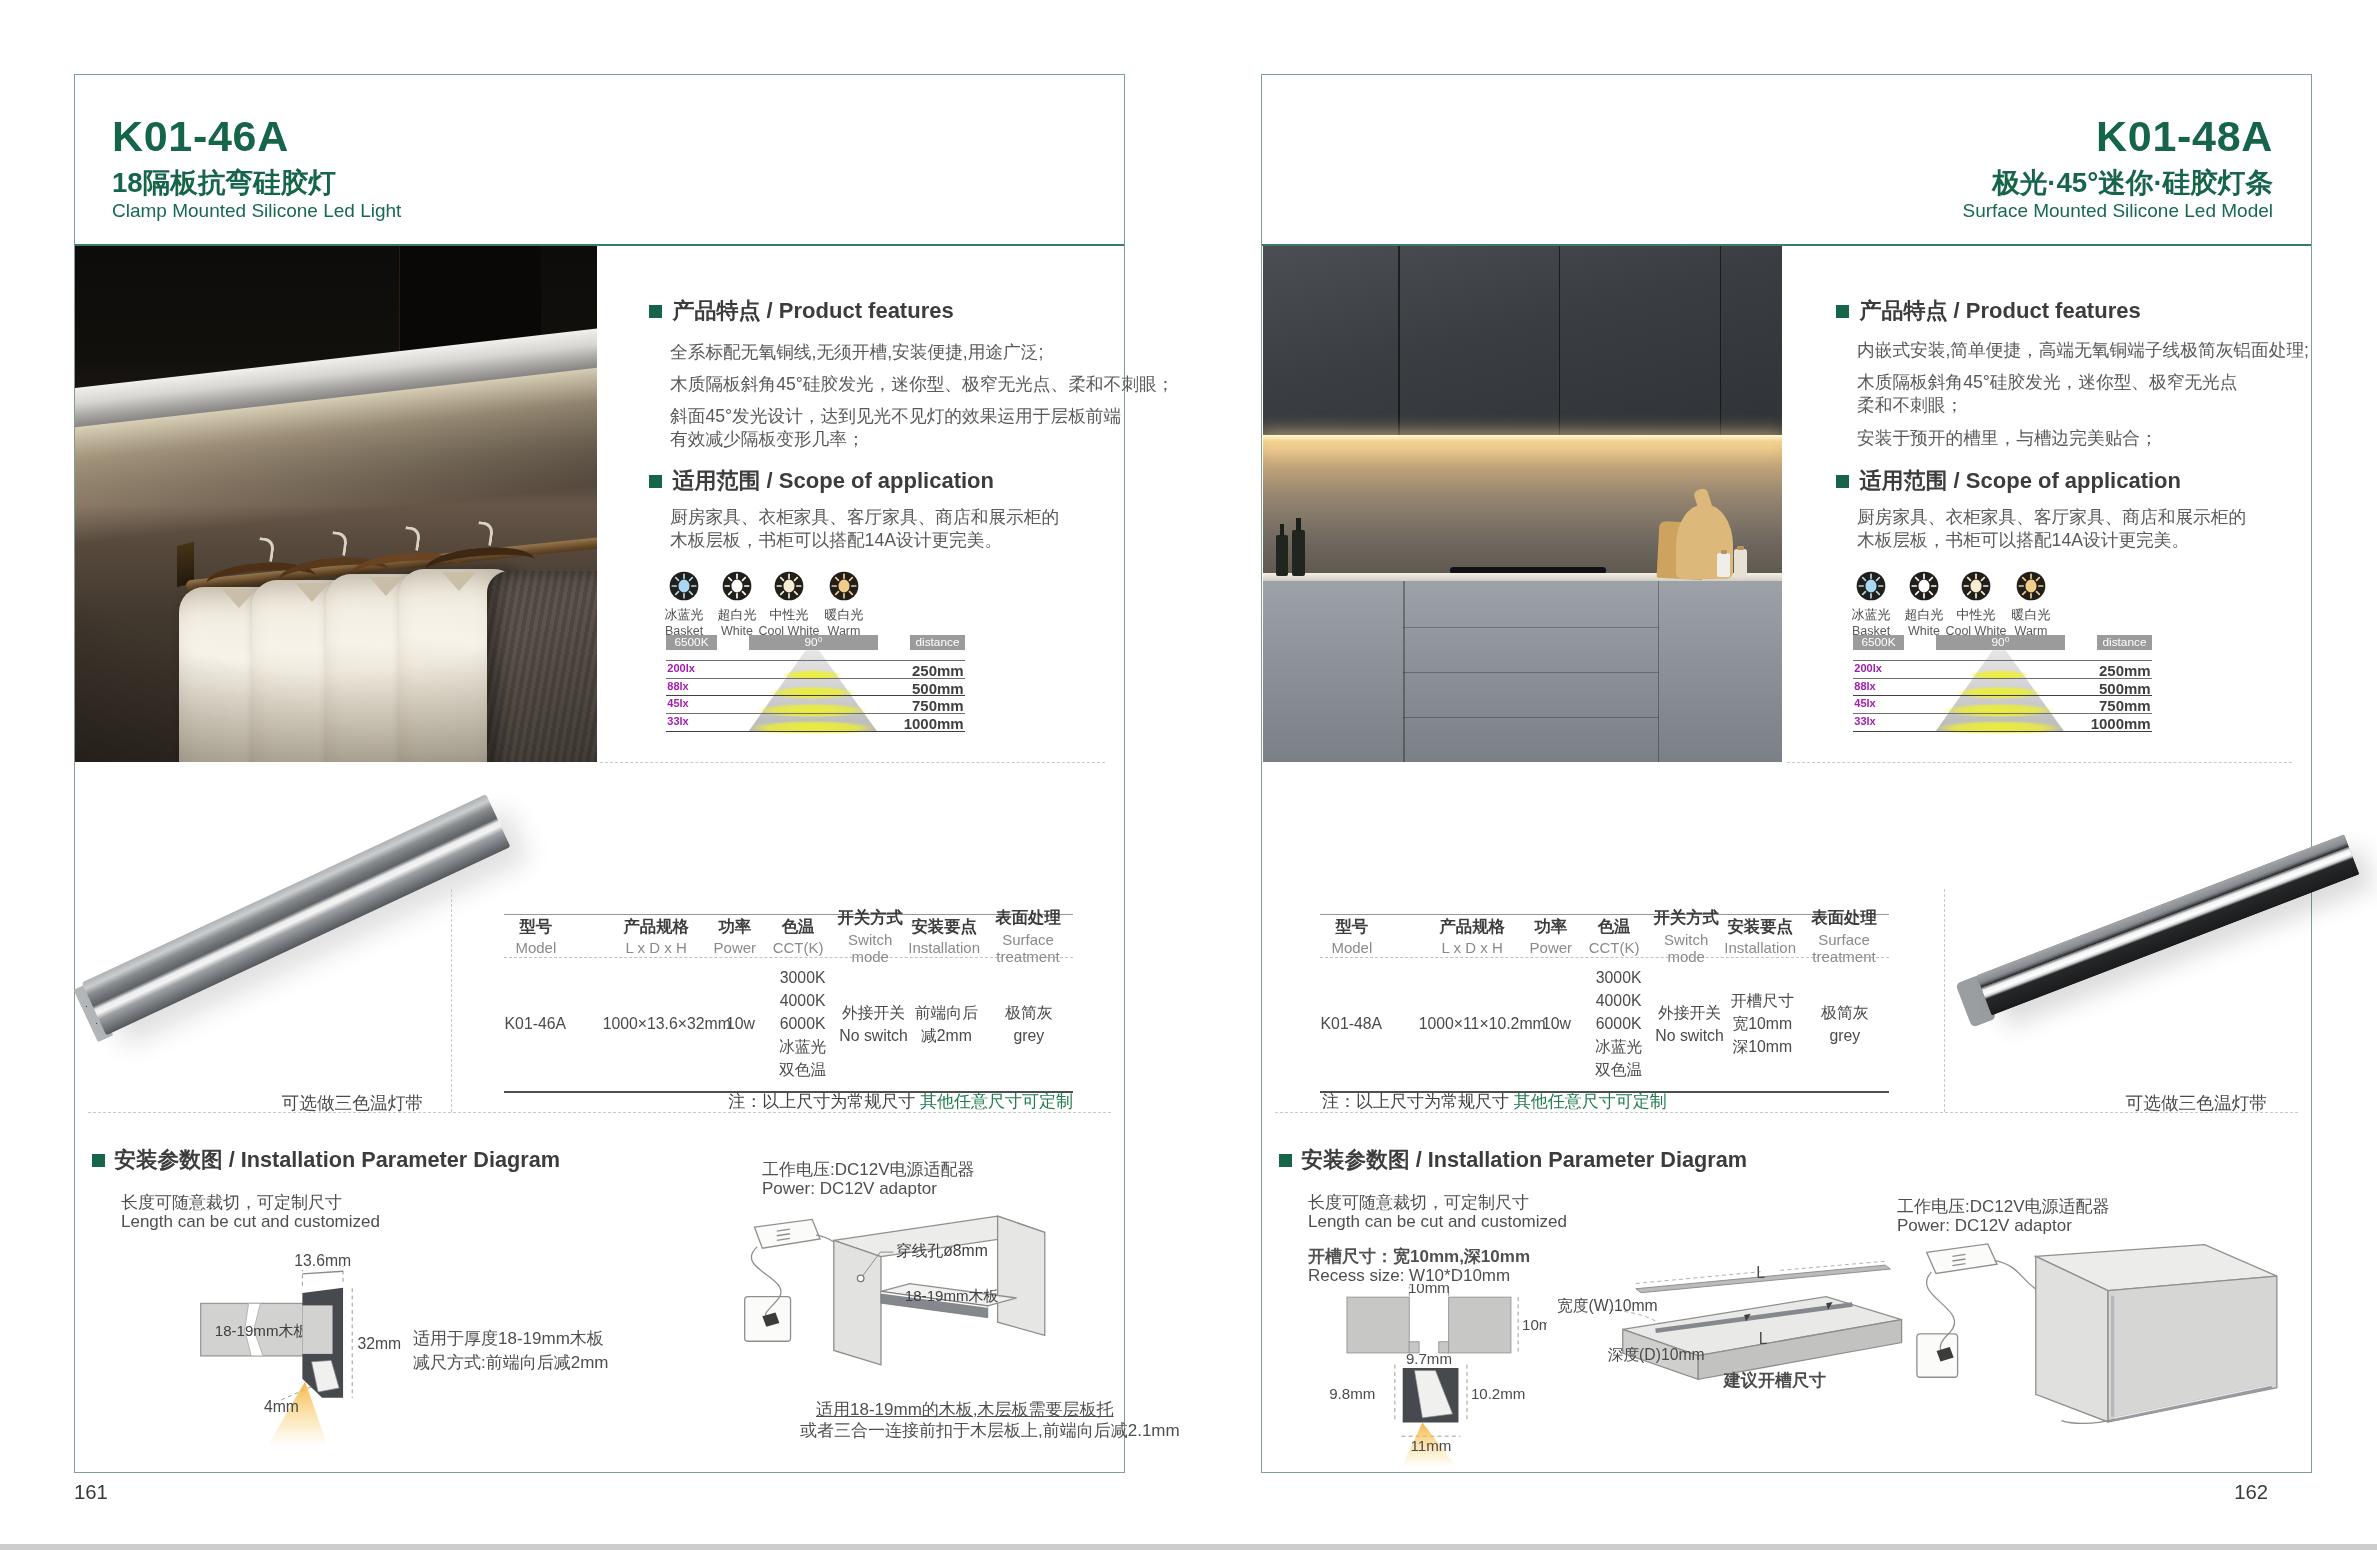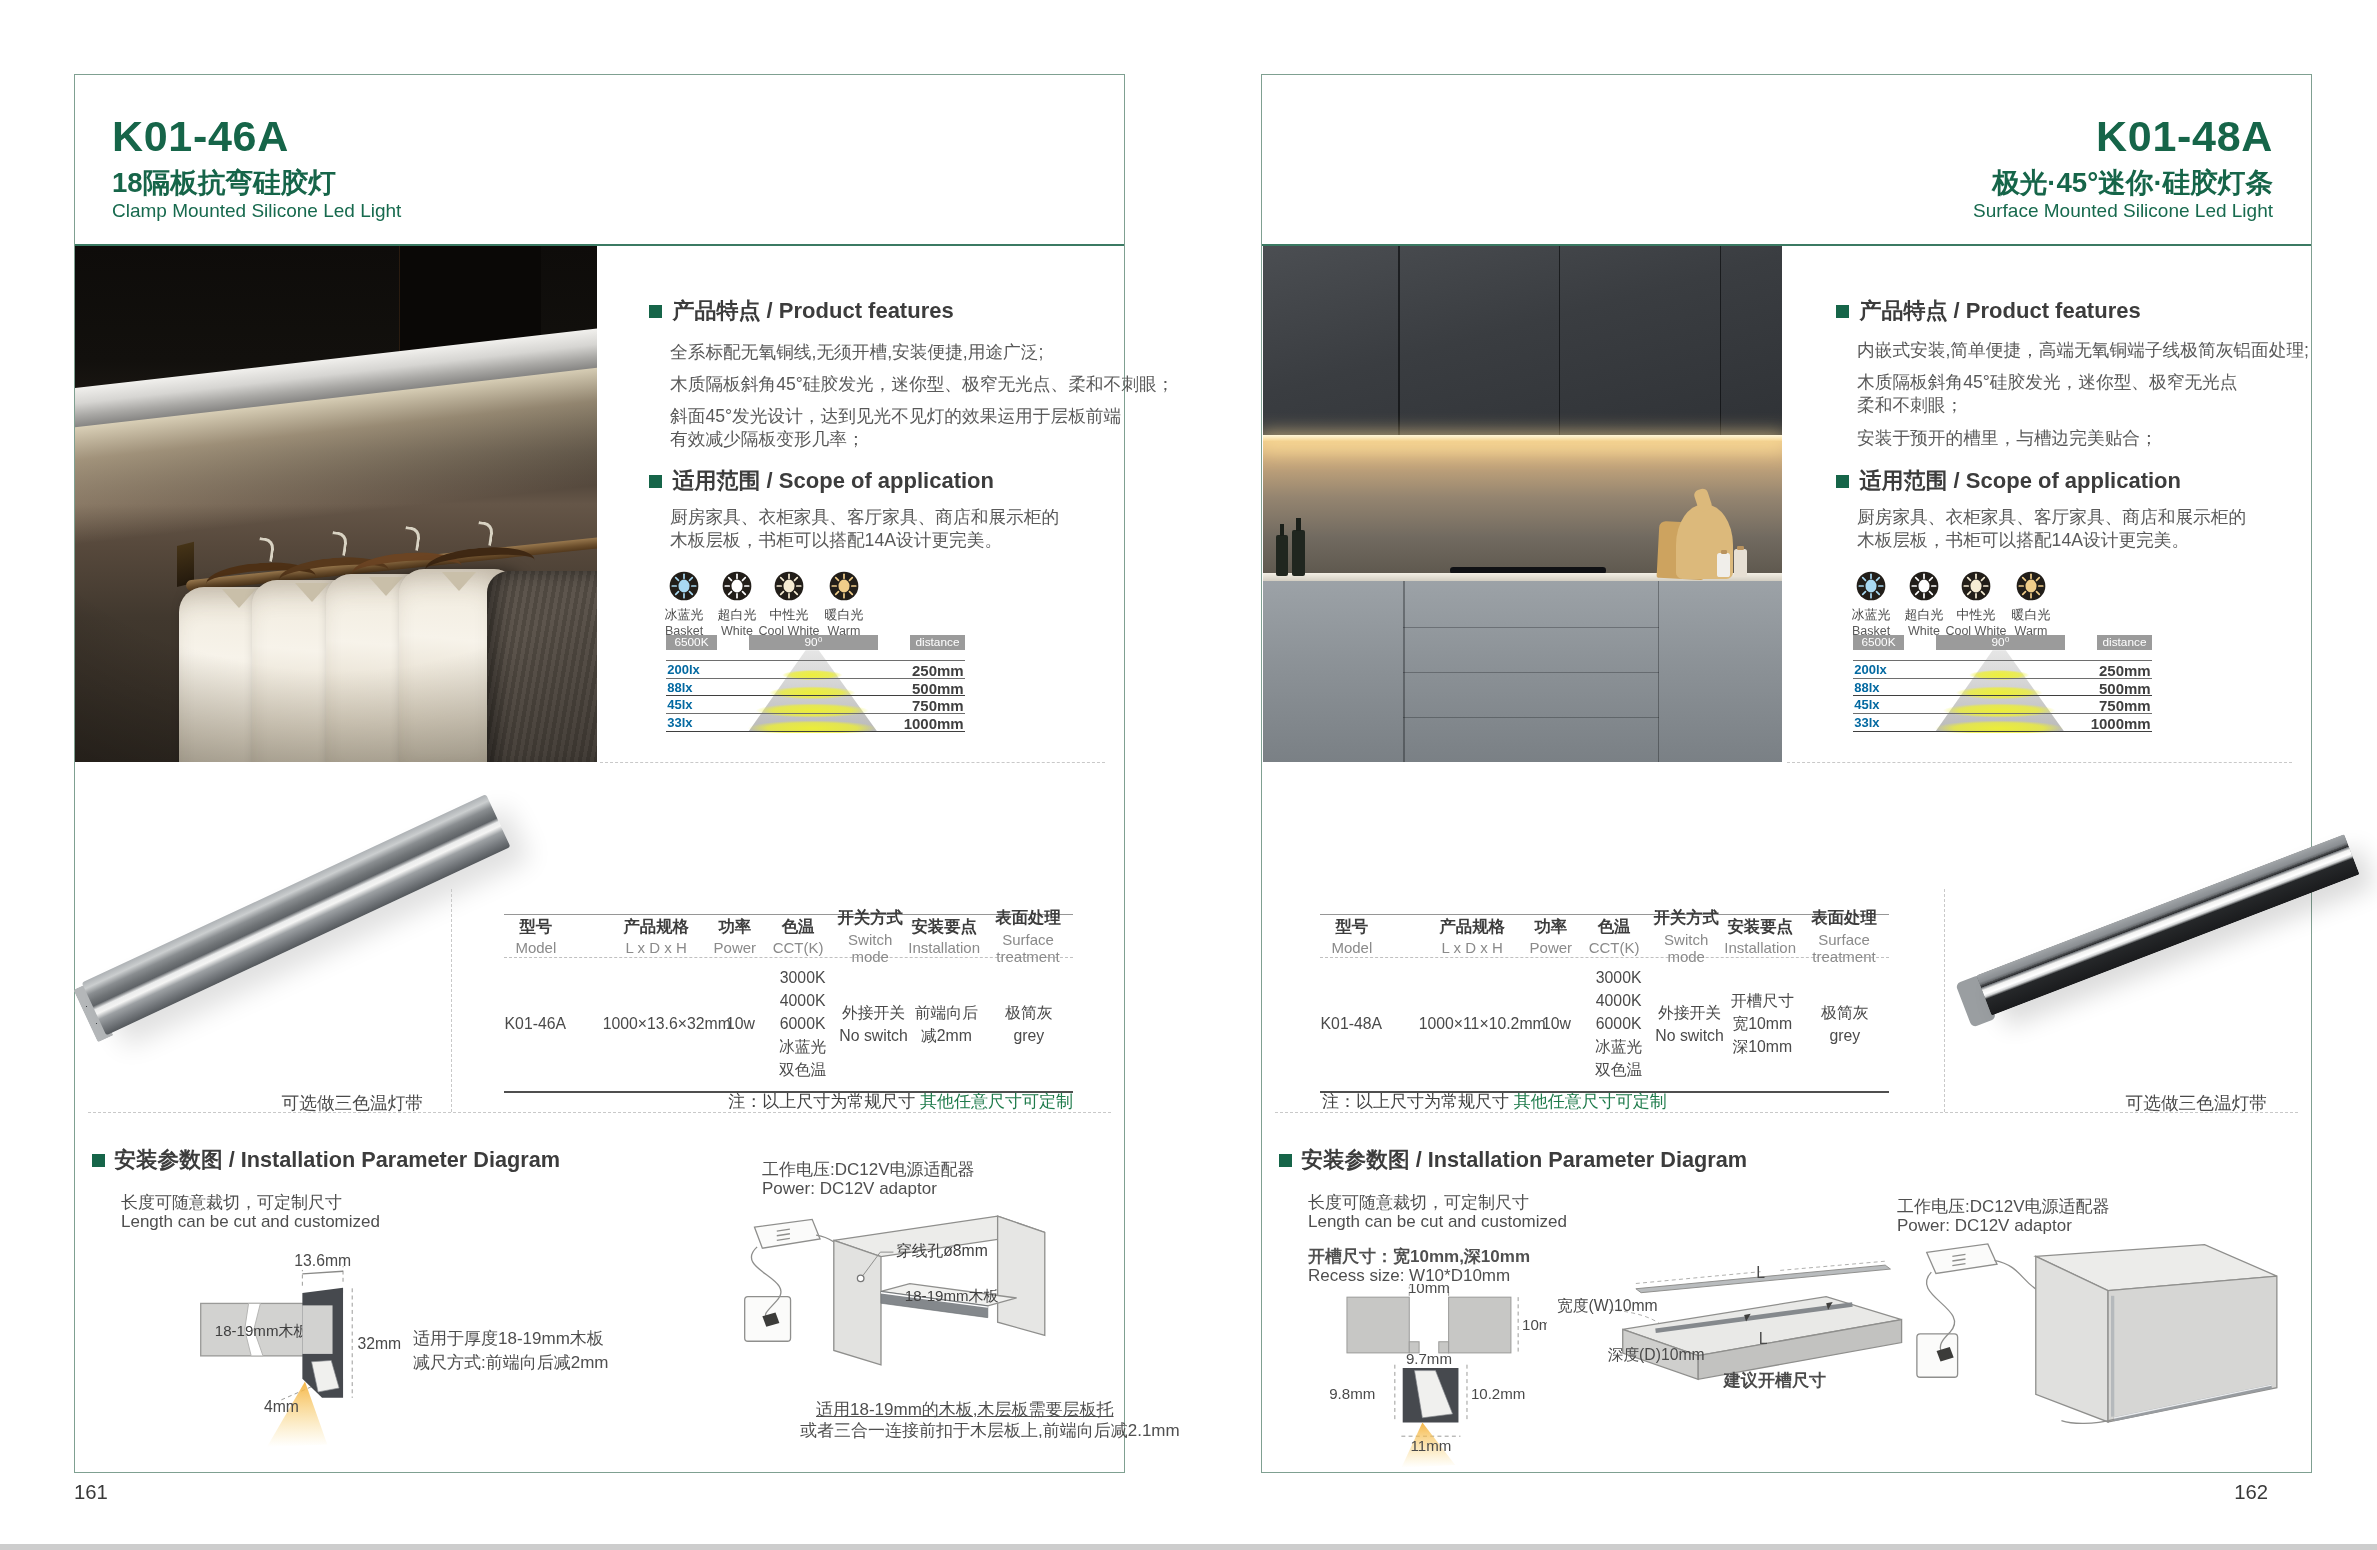--- a/index.html
+++ b/index.html
@@ -66,21 +66,21 @@
 
   
   .ic{position:absolute;width:66px;text-align:center;}
   .ic .cn{font-size:13px;color:#474747;margin-top:2.6px;}
   .ic .en{font-size:12.5px;color:#5a5a5a;}
 
   
   .lux{position:absolute;width:299px;height:105px;}
   .luxcell{position:absolute;top:0;height:15px;background:#9b9b9b;color:#fff;font-size:11.8px;text-align:center;line-height:15px;}
   .luxline{position:absolute;left:0;width:299px;height:1.3px;background:#6e6e6e;}
-  .luxlx{position:absolute;left:1.3px;font-size:13px;color:#0369a1;font-weight:bold;}
+  .luxlx{position:absolute;left:1.3px;font-size:11px;color:#a21caf;font-weight:bold;}
   .luxmm{position:absolute;right:1.3px;font-size:15px;color:#3f3f3f;font-weight:bold;text-align:right;}
   .dash-h{position:absolute;border-top:1.3px dashed #c9c9c9;}
   .dash-v{position:absolute;border-left:1.3px dashed #c9c9c9;}
 
   
   .spec{position:absolute;top:839px;width:569px;height:176px;border-top:1.3px solid #969696;border-bottom:2.6px solid #4f4f4f;display:flex;flex-direction:column;}
   .spec-head{display:flex;height:42px;border-bottom:1.3px dashed #c0c0c0;align-items:center;}
   .spec-body{flex:1;display:flex;align-items:center;}
   .scol{text-align:center;}
   .c0{width:68px;}.c1{width:112px;margin-left:36px;}.c2{width:56px;text-align:center;}.c3{width:79px;}.c4{width:75px;}.c5{width:83px;}.c6{width:96px;}
@@ -393,21 +393,21 @@
       <text x="300" y="84" font-size="24" fill="#3f3f3f">穿线孔ø8mm</text>
       <text x="385" y="152" font-size="23" fill="#3f3f3f" text-anchor="middle">18-19mm木板</text>
     </svg>
     <div class="small" style="left:741px;top:1323px;text-decoration:underline;">适用18-19mm的木板,木层板需要层板托</div>
     <div class="small" style="left:725px;top:1344px;">或者三合一连接前扣于木层板上,前端向后减2.1mm</div>
   </div>
 
   <div class="page" id="page2">
     <div class="ht1 hr">K01-48A</div>
     <div class="ht2 hr">极光·45°迷你·硅胶灯条</div>
-    <div class="ht3 hr">Surface Mounted Silicone Led Light</div>
+    <div class="ht3 hr">Surface Mounted Silicone Led Model</div>
     <div class="greenline"></div>
 
     <div class="photo" id="photo2">
       <div class="lay kp-upper">
         <div class="kseam" style="left:26%;"></div>
         <div class="kseam" style="left:57%;"></div>
         <div class="kseam" style="left:88%;"></div>
       </div>
       <div class="lay kp-wall"></div>
       <div class="lay kp-strip"></div>

